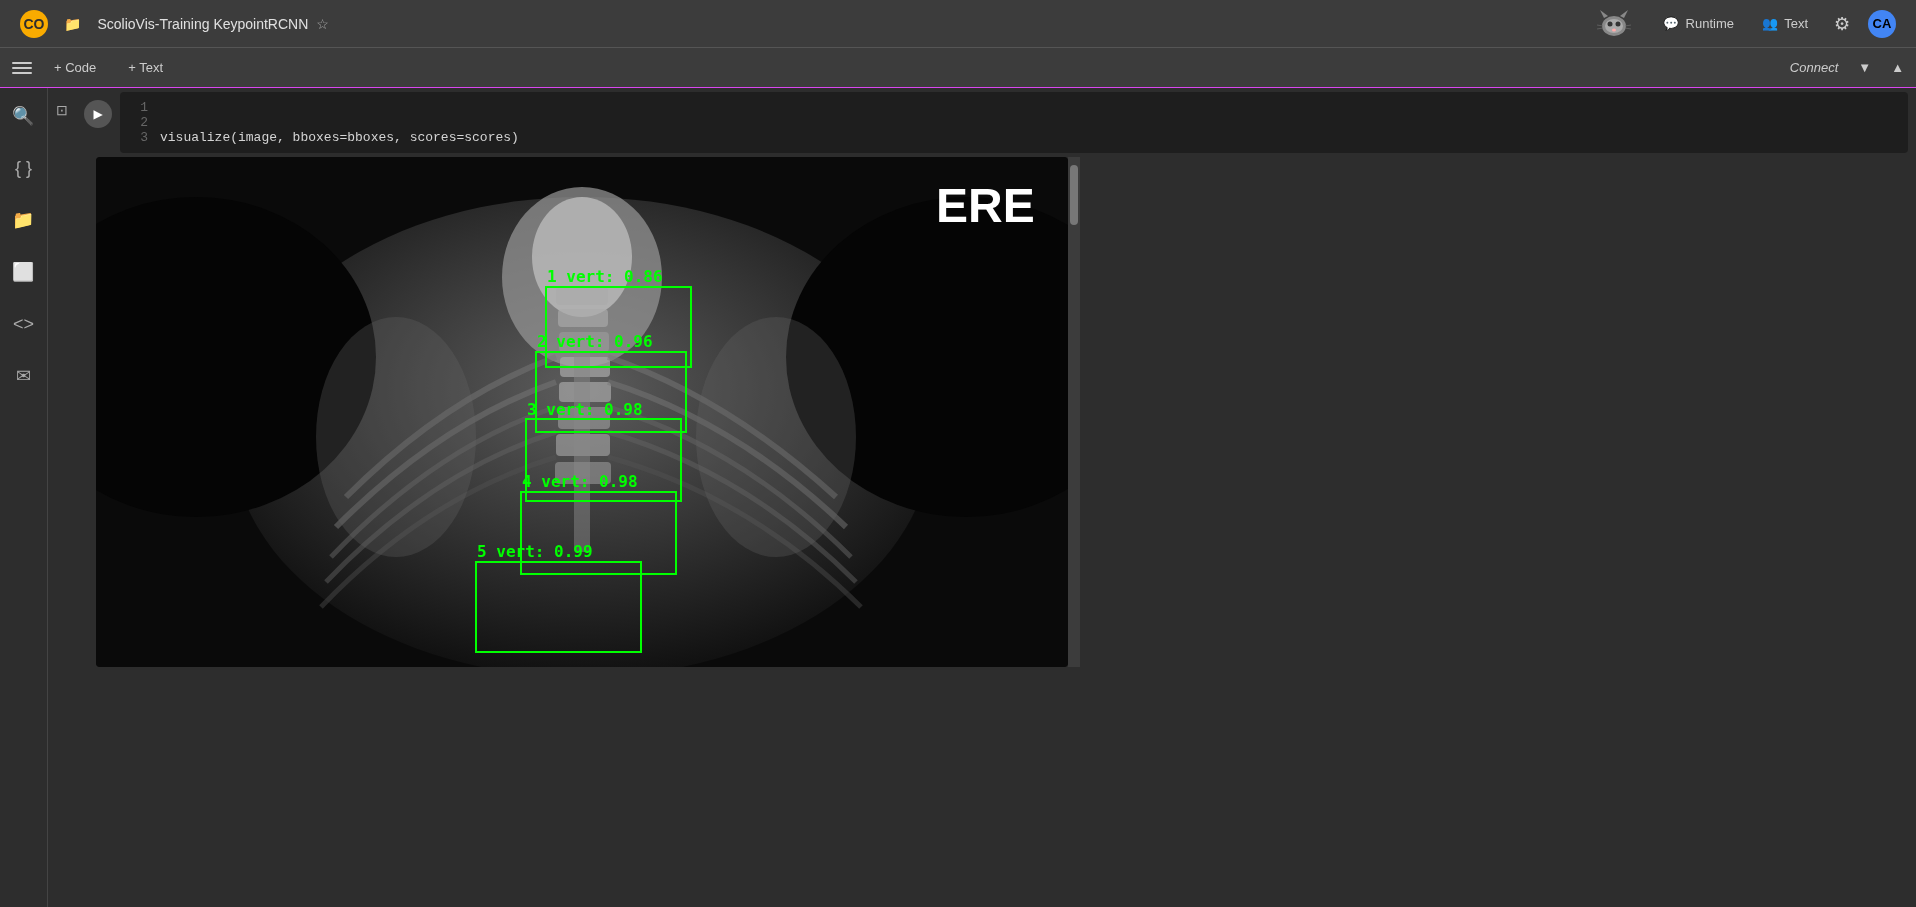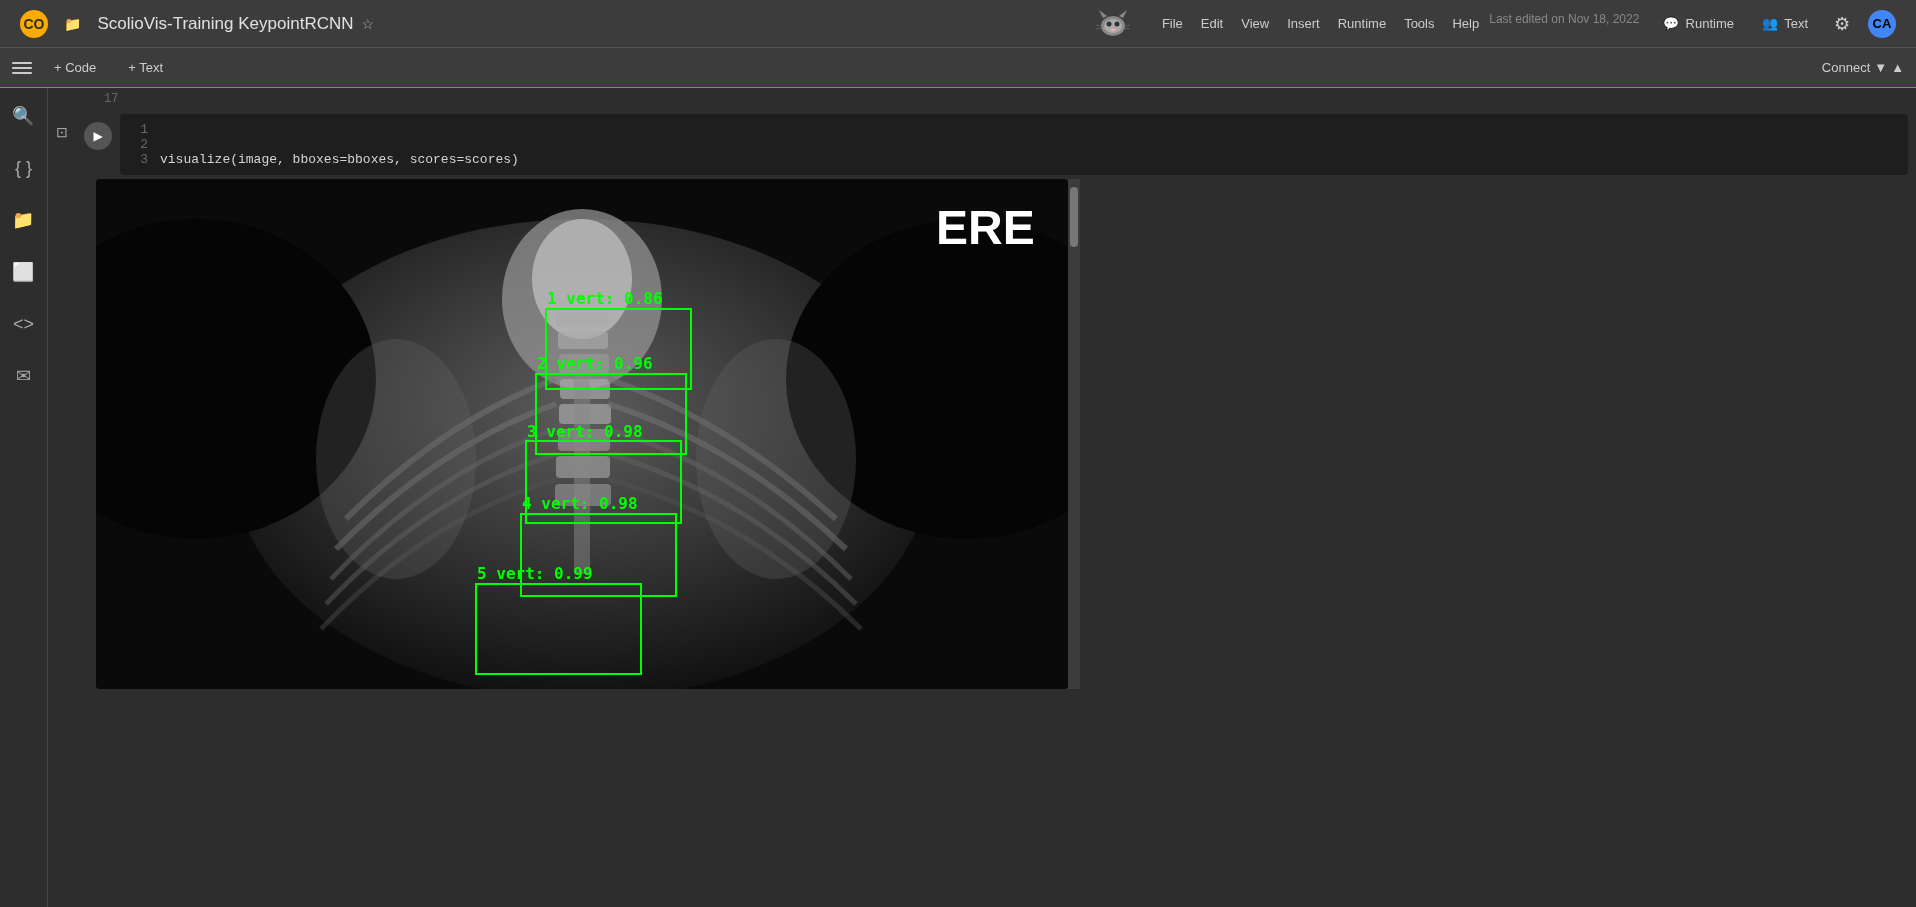--- a/index.html
+++ b/index.html
@@ -21,21 +21,21 @@
       background: #f9ab00;
       border-radius: 50%;
       display: flex; align-items: center; justify-content: center;
       font-size: 14px; font-weight: bold; color: #2d2d2d;
       flex-shrink: 0;
     }
     .notebook-title {
       display: flex; align-items: center; gap: 8px; flex: 1;
     }
     .notebook-title-text {
-      font-size: 17px; color: #e0e0e0;
+      font-size: 14px; color: #e0e0e0;
     }
     .drive-icon { font-size: 14px; color: #f9ab00; }
     .star-icon { font-size: 14px; color: #aaa; }
     .menu-bar {
       display: flex; gap: 2px; font-size: 13px;
     }
     .menu-item {
       padding: 4px 8px; cursor: pointer; border-radius: 4px; color: #ccc;
     }
     .last-edited {
@@ -71,22 +71,22 @@
     }
     .menu-icon { width: 20px; height: 20px; display: flex; flex-direction: column; justify-content: center; gap: 3px; cursor: pointer; }
     .menu-icon span { display: block; height: 2px; background: #ccc; border-radius: 1px; }
     .add-code-btn, .add-text-btn {
       display: flex; align-items: center; gap: 4px;
       font-size: 13px; color: #ccc; cursor: pointer;
       padding: 4px 10px; border-radius: 4px;
     }
     .connect-btn {
       margin-left: auto;
-      display: flex; align-items: flex-start; gap: 4px;
-      font-size: 13px; color: #ccc; cursor: pointer;
+      display: flex; align-items: flex-start; gap: 20px;
+      font-size: 13px; color: #ccc; cursor: pointer; font-style: italic;
     }
 
     
     .main-layout {
       display: flex;
       flex: 1;
       overflow: hidden;
     }
 
     
@@ -211,30 +211,20 @@
       <circle cx="21" cy="20" r="2.5" fill="#333"></circle>
       <circle cx="29" cy="20" r="2.5" fill="#333"></circle>
       <ellipse cx="25" cy="26" rx="2" ry="1.5" fill="#ffaaaa"></ellipse>
       <line x1="14" y1="22" x2="8" y2="21" stroke="#666" stroke-width="0.8"></line>
       <line x1="14" y1="24" x2="8" y2="25" stroke="#666" stroke-width="0.8"></line>
       <line x1="36" y1="22" x2="42" y2="21" stroke="#666" stroke-width="0.8"></line>
       <line x1="36" y1="24" x2="42" y2="25" stroke="#666" stroke-width="0.8"></line>
     </svg>
   </div>
 
-  <div class="menu-bar">
-    <span class="menu-item">File</span>
-    <span class="menu-item">Edit</span>
-    <span class="menu-item">View</span>
-    <span class="menu-item">Insert</span>
-    <span class="menu-item">Runtime</span>
-    <span class="menu-item">Tools</span>
-    <span class="menu-item">Help</span>
-    <span class="last-edited">Last edited on Nov 18, 2022</span>
-  </div>
 
   <div class="top-right">
     <div class="comment-btn">
       <span>💬</span>
       <span>Runtime</span>
     </div>
     <div class="share-btn">
       <span>👥</span>
       <span>Text</span>
     </div>
@@ -264,23 +254,20 @@
     <div class="sidebar-icon">🔍</div>
     <div class="sidebar-icon">{ }</div>
     <div class="sidebar-icon">📁</div>
     <div class="sidebar-icon">⬜</div>
     <div class="sidebar-icon">&lt;&gt;</div>
     <div class="sidebar-icon">✉</div>
   </div>
 
   <div class="content-area">
 
-    <div class="prev-snippet">
-      <span>17</span>
-    </div>
 
     <div class="cell-container">
       <div class="cell-expand">⊡</div>
       <div class="cell-run-btn">▶</div>
       <div class="cell-content">
         <div class="line">
           <span class="line-num">1</span>
         </div>
         <div class="line">
           <span class="line-num">2</span>

